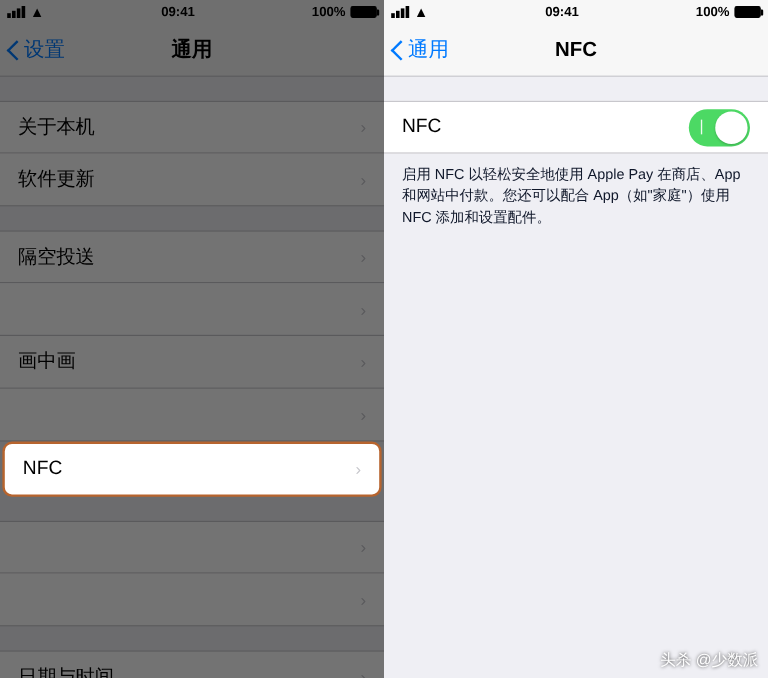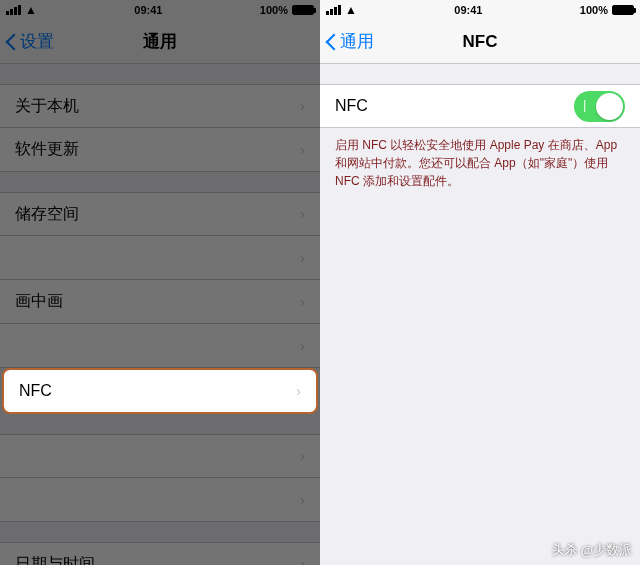--- a/index.html
+++ b/index.html
@@ -112,32 +112,32 @@
     content:""; position:absolute; width:27px; height:27px;
     background:#fff; border-radius:50%; top:2px; right:2px;
     box-shadow: 0 1px 2px rgba(0,0,0,0.2);
   }
   .toggle::before {
     content:"|"; position:absolute; left:9px; top:6px;
     color: rgba(255,255,255,0.9); font-size: 13px; font-weight: 300;
   }
   .footer-text {
     font-size: 12px;
-    color: #7f1d1d;
+    color: #0f172a;
     padding: 8px 15px 0 15px;
     line-height: 1.5;
   }
   .watermark {
     position: absolute;
     bottom: 6px; right: 8px;
     color: #fff;
     font-size: 13px;
     z-index: 200;
     text-shadow: 0 0 3px rgba(0,0,0,0.8);
-    display: flex; align-items: center; gap: 4px; font-family: Liberation Serif, serif;
+    display: flex; align-items: center; gap: 4px;
   }
 </style>
 </head>
 <body>
 
 <div class="screen left">
   <div class="statusbar">
     <div class="sb-left">
       <div class="signal">
           <span></span>
@@ -166,21 +166,21 @@
           <span>关于本机</span>
           <span class="chevron">›</span>
         </div>
         <div class="cell">
           <span>软件更新</span>
           <span class="chevron">›</span>
         </div>
       </div>
       <div class="group">
         <div class="cell">
-          <span>储存空间</span>
+          <span>隔空投送</span>
           <span class="chevron">›</span>
         </div>
         <div class="cell">
           <span class="chevron">›</span>
         </div>
         <div class="cell">
           <span>画中画</span>
           <span class="chevron">›</span>
         </div>
         <div class="cell">

